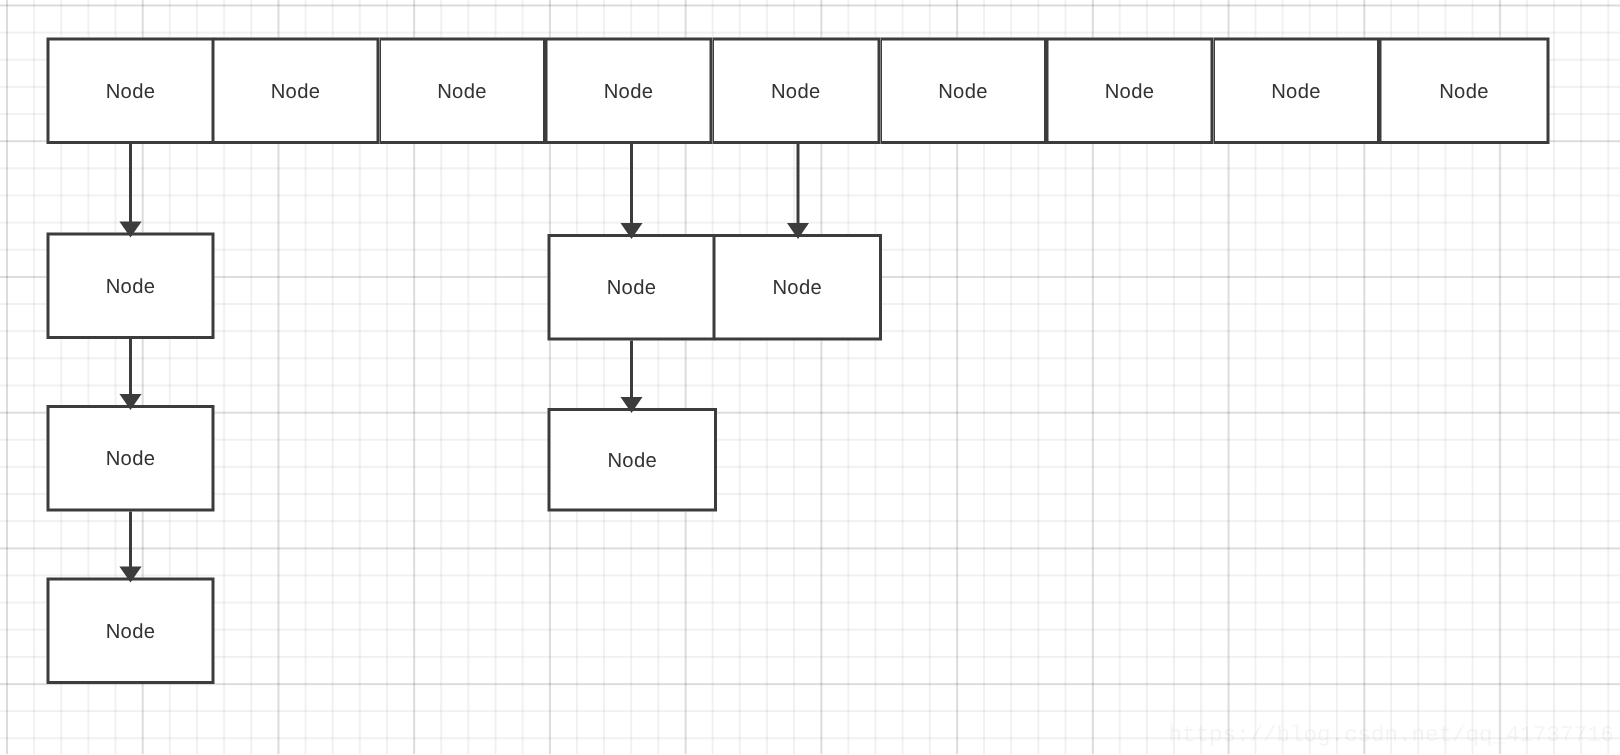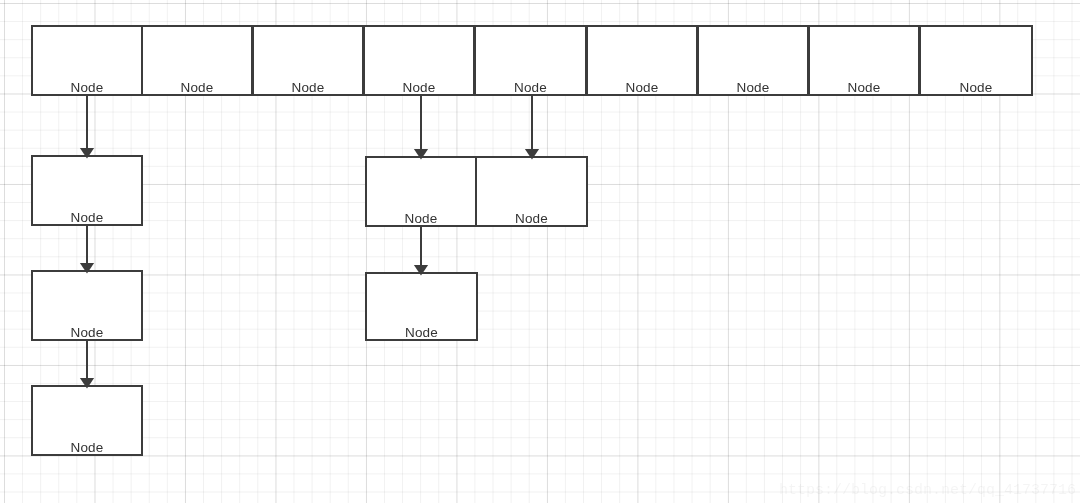--- a/index.html
+++ b/index.html
@@ -26,21 +26,21 @@
     background-position: 4px 3px, 4px 3px, 4px 3px, 4px 3px;
     font-family: "Liberation Sans", sans-serif;
   }
 
   .node-box {
     position: absolute;
     box-sizing: border-box;
     background: #ffffff;
     border: 2px solid #3c3c3c;
     display: flex;
-    align-items: flex-end;
+    align-items: center;
     justify-content: center;
     color: #333333;
     font-size: 13.5px;
     font-family: "Liberation Sans", sans-serif;
     letter-spacing: 0.2px;
     line-height: 1;
   }
 
   
   .node-box.joined-left {

